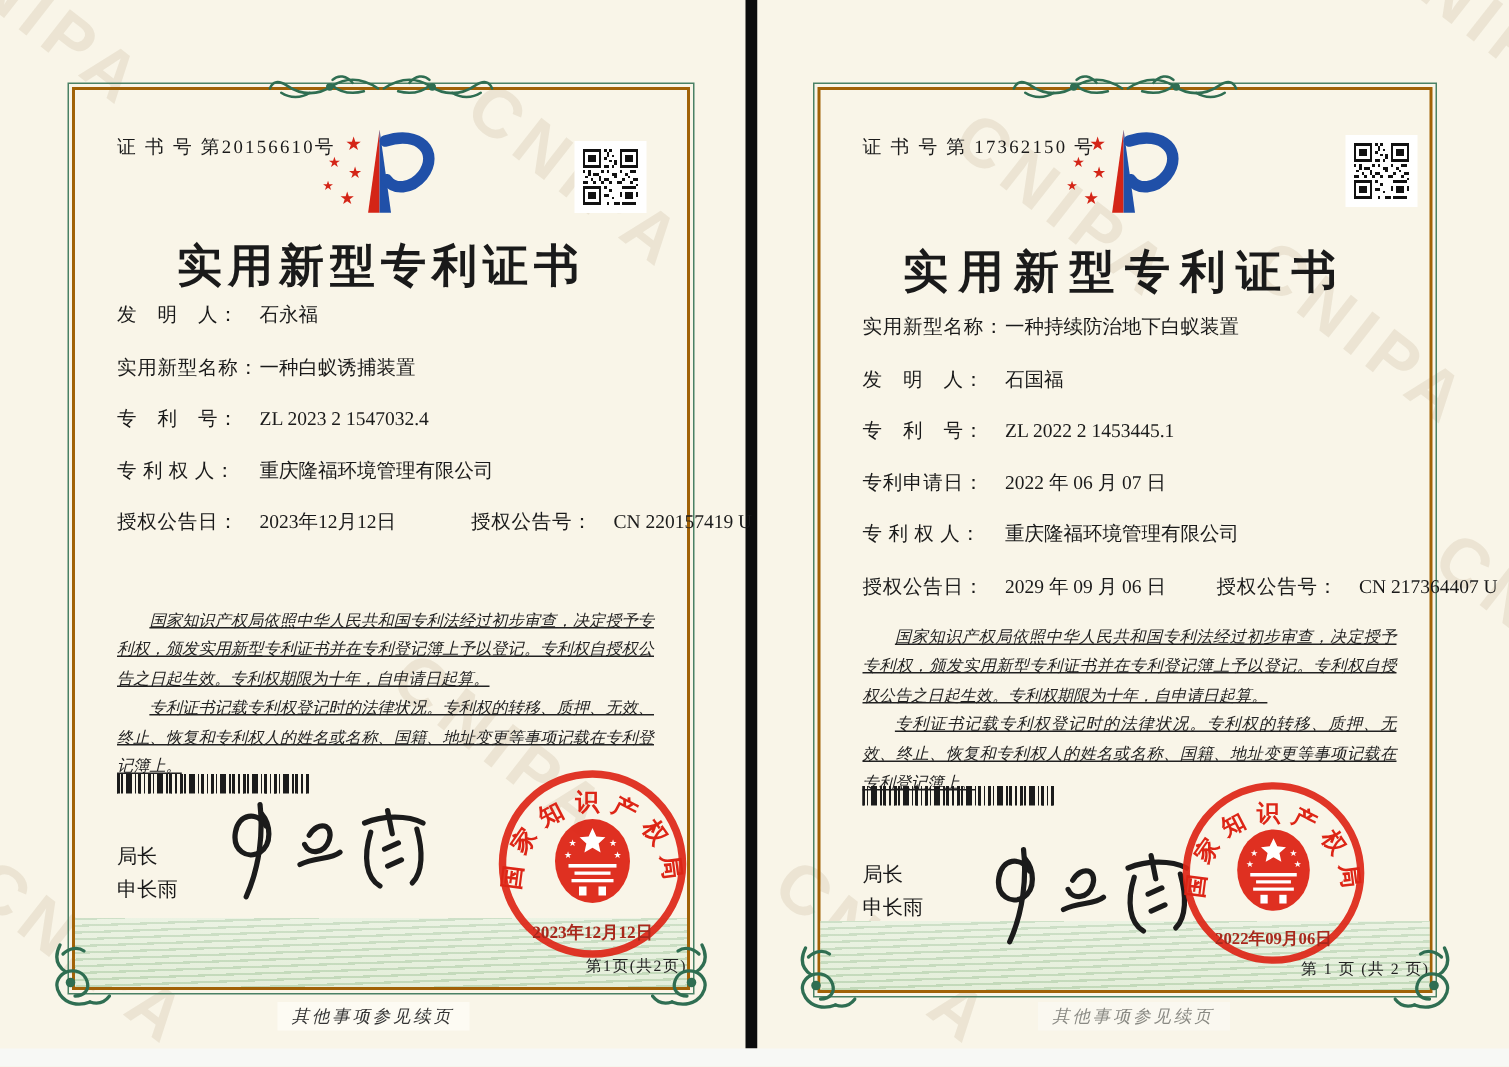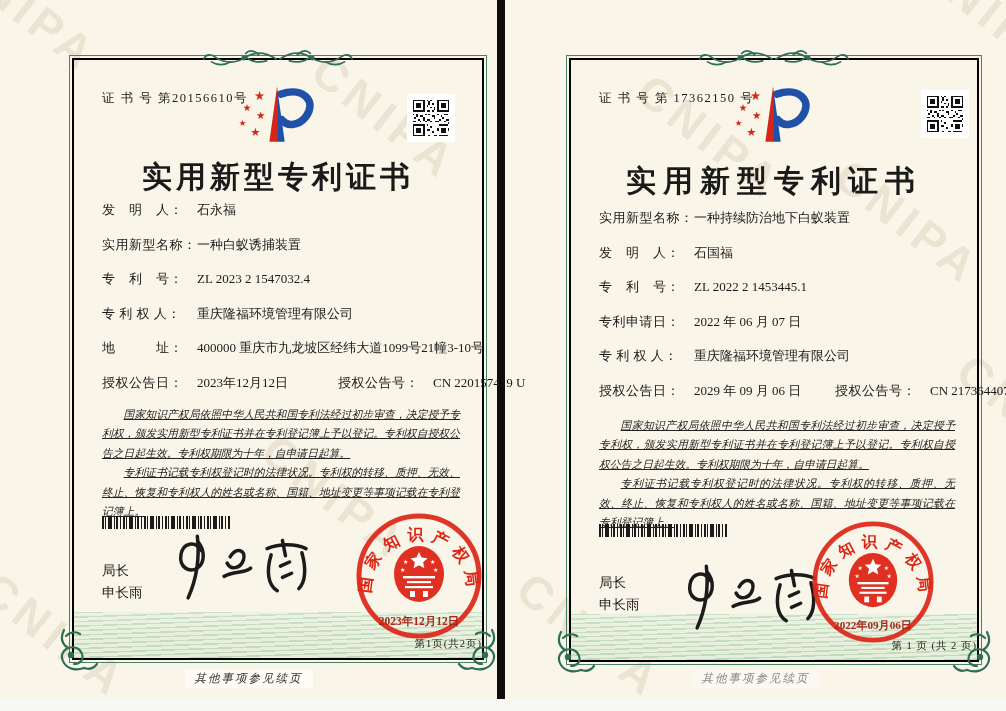--- a/index.html
+++ b/index.html
@@ -11,22 +11,22 @@
   .panel{position:absolute;top:0;height:711px;background:#f9f5e8;}
   .panel-left{left:0;width:497px;}
   .panel-right{left:505px;width:501px;}
 
   
   .wm{position:absolute;font-family:"Liberation Sans","DejaVu Sans",sans-serif;
       font-weight:bold;font-size:46px;letter-spacing:6px;color:rgba(168,146,104,0.16);
       transform:rotate(38deg);white-space:nowrap;pointer-events:none;z-index:1;}
 
   
-  .cert-box{position:absolute;border:2px solid #000000;outline:1px solid #4a8165;outline-offset:2px;
-            background:transparent;z-index:2;margin-left:24px;}
+  .cert-box{position:absolute;border:2px solid #a16207;outline:1px solid #4a8165;outline-offset:2px;
+            background:transparent;z-index:2;}
   .panel-left  .cert-box{left:48px;top:58px;width:408px;height:598px;}
   .panel-right .cert-box{left:40px;top:58px;width:406px;height:600px;}
 
   .ornament-top{position:absolute;left:50%;top:-13px;transform:translateX(-50%);display:flex;z-index:3;}
   .corner{position:absolute;z-index:3;}
   .corner.bl{left:-16px;bottom:-14px;}
   .corner.br{right:-16px;bottom:-14px;transform:scaleX(-1);}
 
   .cert-no{position:absolute;left:28px;top:30px;font-size:12.5px;letter-spacing:1.5px;}
   .logo{position:absolute;left:50%;top:24px;transform:translateX(-50%);}
@@ -178,21 +178,20 @@
           <use href="#qr-sym"></use>
         </svg>
 
       <h1 class="title">实用新型专利证书</h1>
 
       <div class="rows">
         <div class="row"><span class="lbl">发　明　人：</span><span>石永福</span></div>
         <div class="row"><span class="lbl">实用新型名称：</span><span>一种白蚁诱捕装置</span></div>
         <div class="row"><span class="lbl">专　利　号：</span><span>ZL 2023 2 1547032.4</span></div>
         <div class="row"><span class="lbl">专 利 权 人：</span><span>重庆隆福环境管理有限公司</span></div>
-        <div class="row"><span class="lbl">地　　　址：</span><span>400000 重庆市九龙坡区经纬大道1099号21幢3-10号</span></div>
         <div class="row"><span class="lbl">授权公告日：</span><span class="grant-val">2023年12月12日</span><span class="lbl">授权公告号：</span><span>CN 220157419 U</span></div>
       </div>
 
       <div class="legal">
         <p>国家知识产权局依照中华人民共和国专利法经过初步审查，决定授予专利权，颁发实用新型专利证书并在专利登记簿上予以登记。专利权自授权公告之日起生效。专利权期限为十年，自申请日起算。</p>
         <p>专利证书记载专利权登记时的法律状况。专利权的转移、质押、无效、终止、恢复和专利权人的姓名或名称、国籍、地址变更等事项记载在专利登记簿上。</p>
       </div>
 
       <div class="barcode"></div>
 

